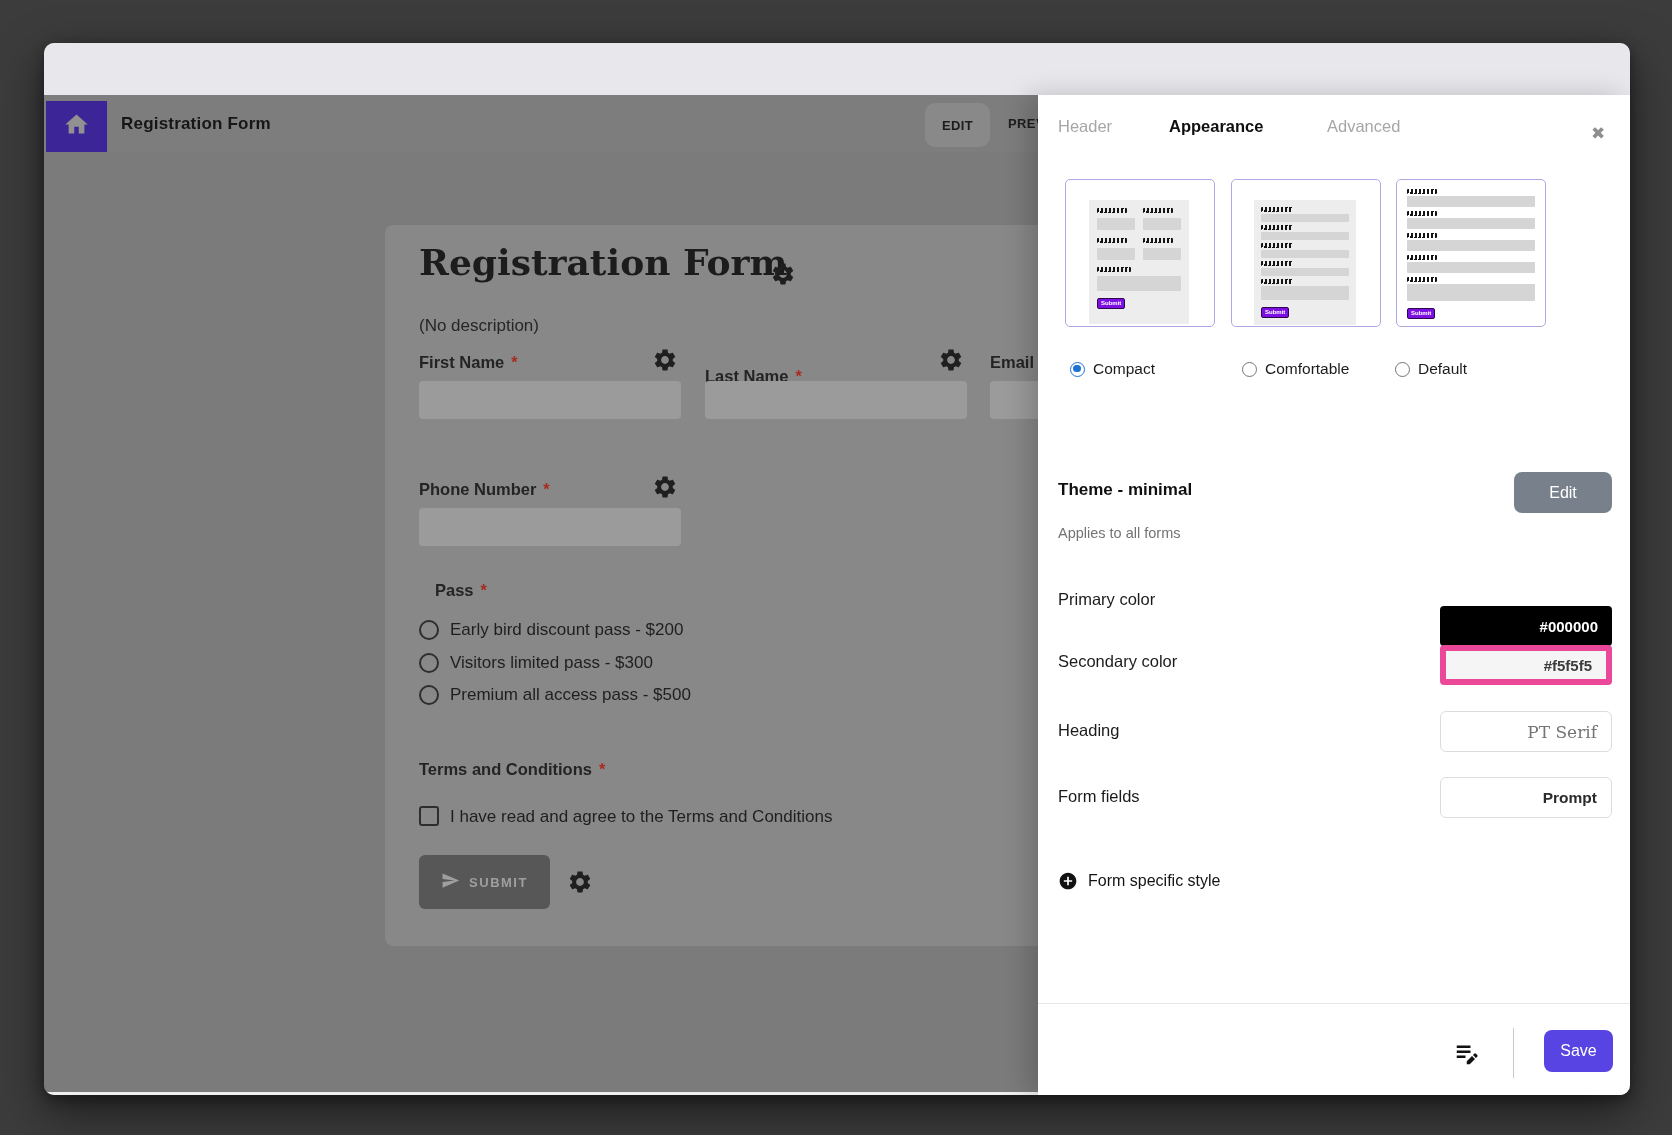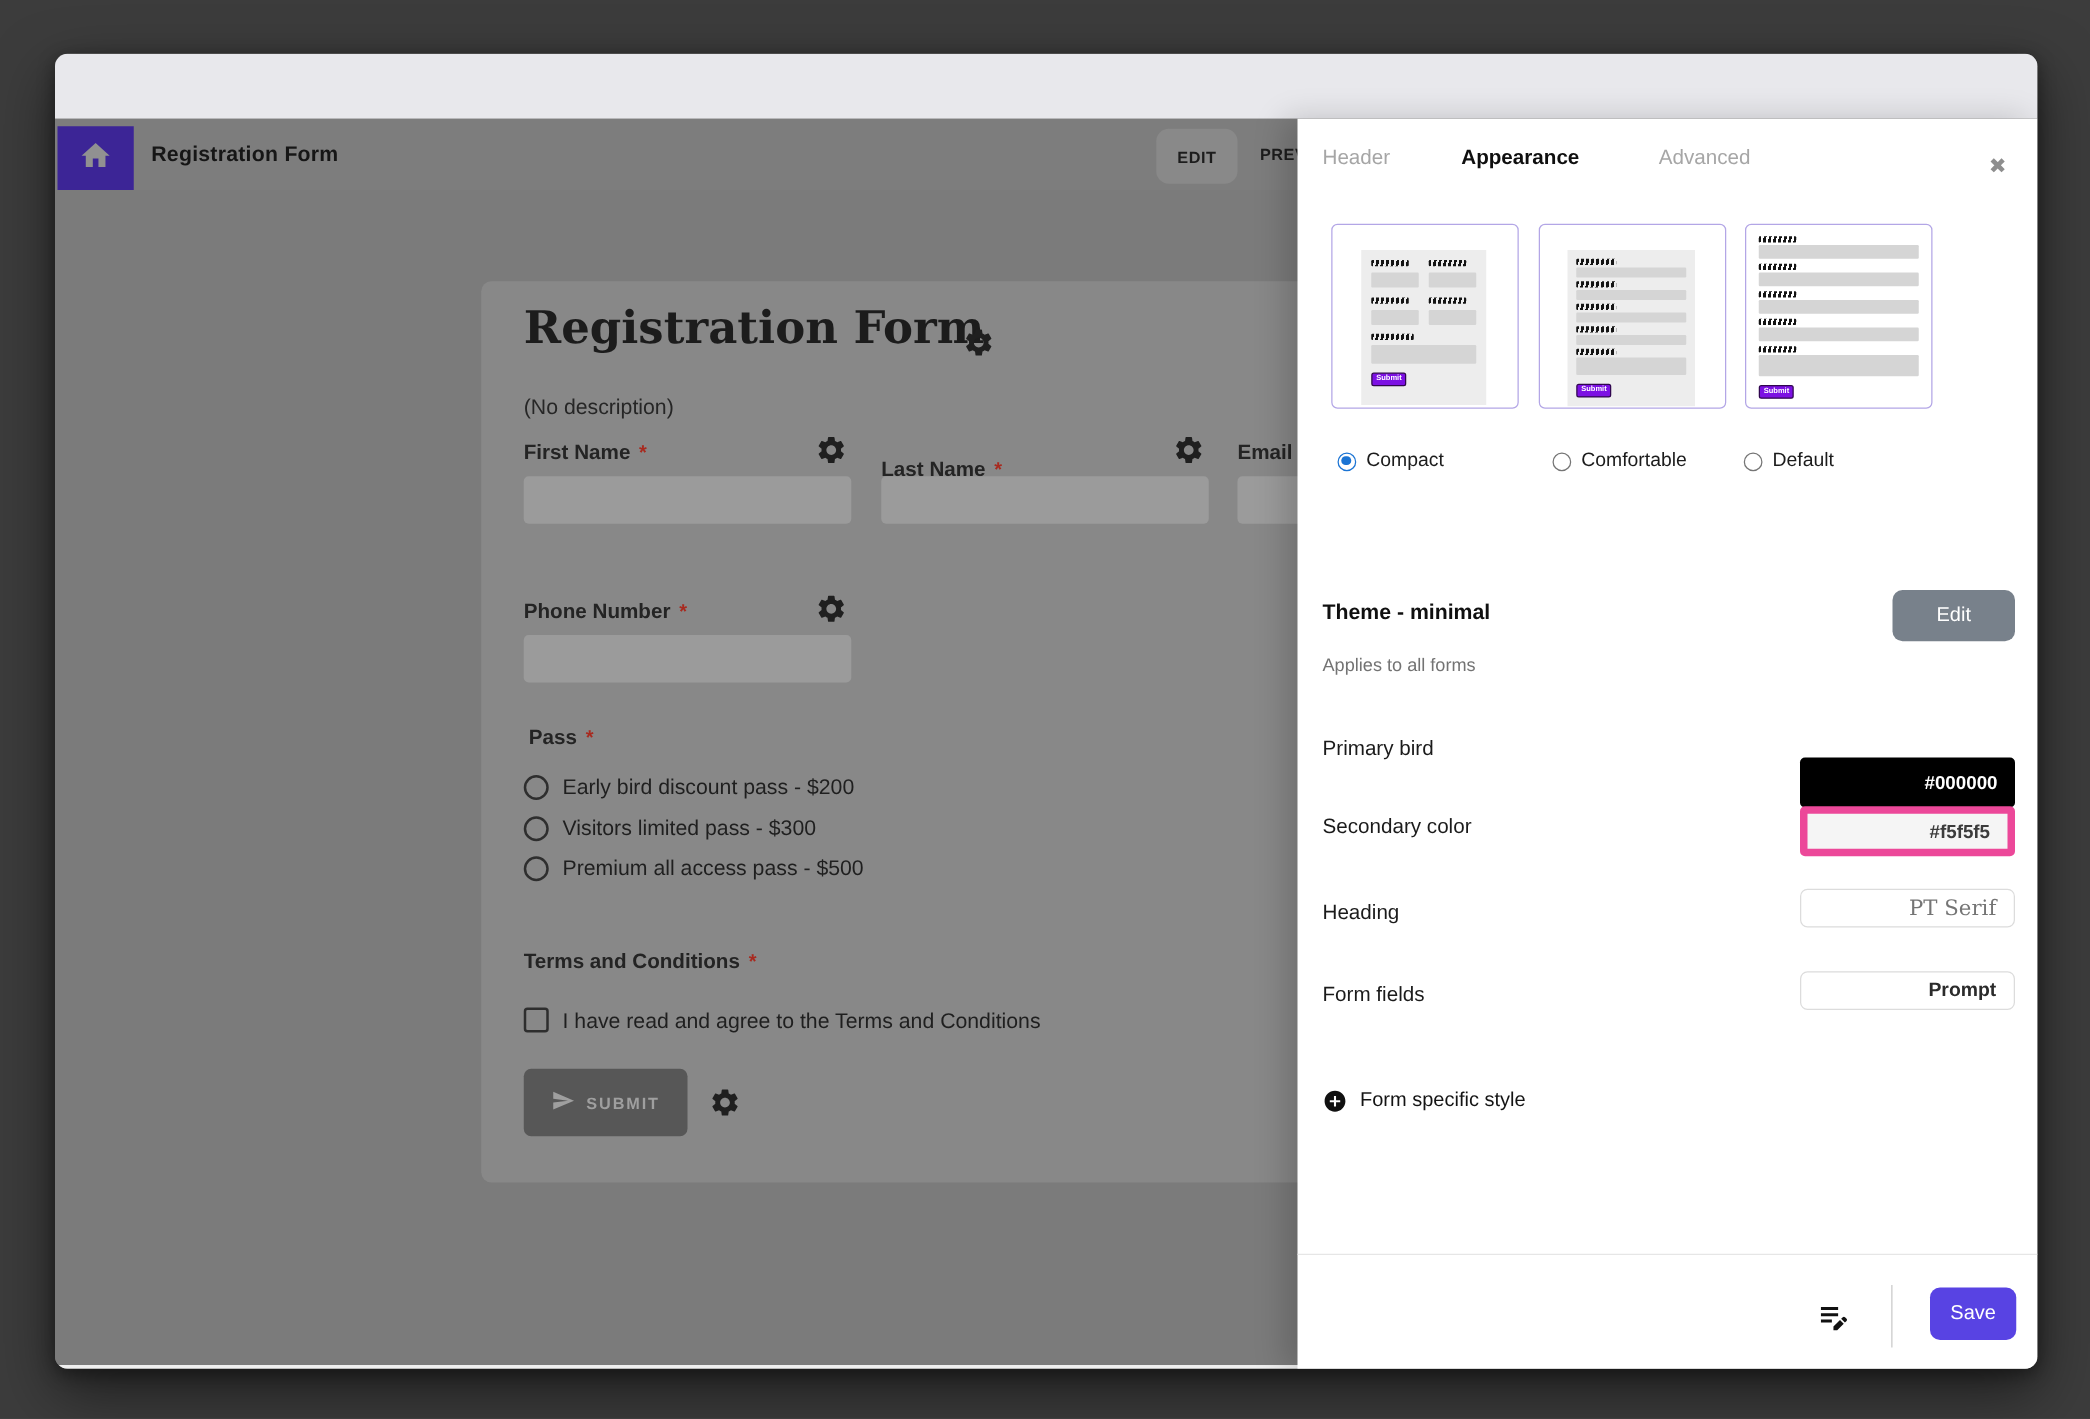--- a/index.html
+++ b/index.html
@@ -73,21 +73,21 @@
   .p-radio .rl { font-size:15.5px; color:#1c1c1c; }
 
   .theme-title { position:absolute; left:20px; top:385px; font-size:17px; font-weight:bold; color:#101010; }
   .theme-sub { position:absolute; left:20px; top:430px; font-size:14.5px; color:#737373; }
   .edit-btn { position:absolute; left:476px; top:377px; width:98px; height:41px; background:#78818b;
               border:none; border-radius:8px; color:#ffffff; font-size:16px; font-family:inherit; cursor:pointer; }
   .p-row-label { position:absolute; left:20px; font-size:16.5px; color:#1b1b1b; }
   .swatch { position:absolute; left:402px; width:172px; height:40px; border-radius:4px;
             display:flex; align-items:center; justify-content:flex-end; padding-right:14px;
             font-size:15px; font-weight:bold; cursor:pointer; }
-  .f-select { position:absolute; left:402px; width:172px; height:31px; background:#fff;
+  .f-select { position:absolute; left:402px; width:172px; height:41px; background:#fff;
               border:1.3px solid #dcdcdc; border-radius:6px; display:flex; align-items:center;
               justify-content:flex-end; padding-right:14px; cursor:pointer; }
   .plus-circle { position:absolute; left:20px; top:776px; width:20px; height:20px; }
   .plus-circle svg { width:20px; height:20px; fill:#111; }
   .form-specific-lbl { position:absolute; left:50px; top:777px; font-size:16px; color:#141414; cursor:pointer; }
   .footer-divider { position:absolute; left:0; top:908px; width:100%; height:1px; background:#e6e6e6; }
   .editnote { position:absolute; left:415px; top:943px; width:30px; height:30px; cursor:pointer; }
   .editnote svg { width:30px; height:30px; fill:#111; }
   .vline { position:absolute; left:475px; top:933px; width:1px; height:50px; background:#c9c9c9; }
   .save-btn { position:absolute; left:506px; top:935px; width:69px; height:42px; background:#5843e3;
@@ -146,21 +146,21 @@
         <div class="f-input" style="left:605px;top:156px"></div>
 
         <div class="f-label" style="left:34px;top:255px"><span>Phone Number</span><span class="req">*</span></div>
         <span class="gear" style="position:absolute;left:267px;top:249px">
             <svg width="26" height="26" viewBox="0 0 24 24">
               <use href="#gearp"></use>
             </svg>
           </span>
         <div class="f-input" style="left:34px;top:283px"></div>
 
-        <div class="f-label" style="left:38px;top:356px"><span>Pass</span><span class="req">*</span></div>
+        <div class="f-label" style="left:50px;top:356px"><span>Pass</span><span class="req">*</span></div>
         <span class="radio" style="left:34px;top:395px"></span>
         <div class="opt-label" style="left:65px;top:395px">Early bird discount pass - $200</div>
         <span class="radio" style="left:34px;top:428px"></span>
         <div class="opt-label" style="left:65px;top:428px">Visitors limited pass - $300</div>
         <span class="radio" style="left:34px;top:460px"></span>
         <div class="opt-label" style="left:65px;top:460px">Premium all access pass - $500</div>
 
         <div class="f-label" style="left:34px;top:535px"><span>Terms and Conditions</span><span class="req">*</span></div>
         <span class="checkbox" style="left:34px;top:581px"></span>
         <div class="opt-label" style="left:65px;top:582px">I have read and agree to the Terms and Conditions</div>
@@ -234,21 +234,21 @@
       </div>
       <div class="p-radio" style="left:357px">
         <span class="rc"></span>
         <span class="rl">Default</span>
       </div>
 
       <div class="theme-title">Theme - minimal</div>
       <button class="edit-btn">Edit</button>
       <div class="theme-sub">Applies to all forms</div>
 
-      <div class="p-row-label" style="top:495px">Primary bird</div>
+      <div class="p-row-label" style="top:495px">Primary color</div>
       <div class="swatch" style="top:511px;background:#000000;color:#ffffff">#000000</div>
 
       <div class="p-row-label" style="top:557px">Secondary color</div>
       <div class="swatch" style="top:550px;background:#f5f5f5;border:6px solid #ec4899;color:#3c3c3c">#f5f5f5</div>
 
       <div class="p-row-label" style="top:626px">Heading</div>
       <div class="f-select" style="top:616px">
         <span style="font-family:'DejaVu Serif','Liberation Serif',serif;font-size:17px;color:#757575">PT Serif</span>
       </div>
 

